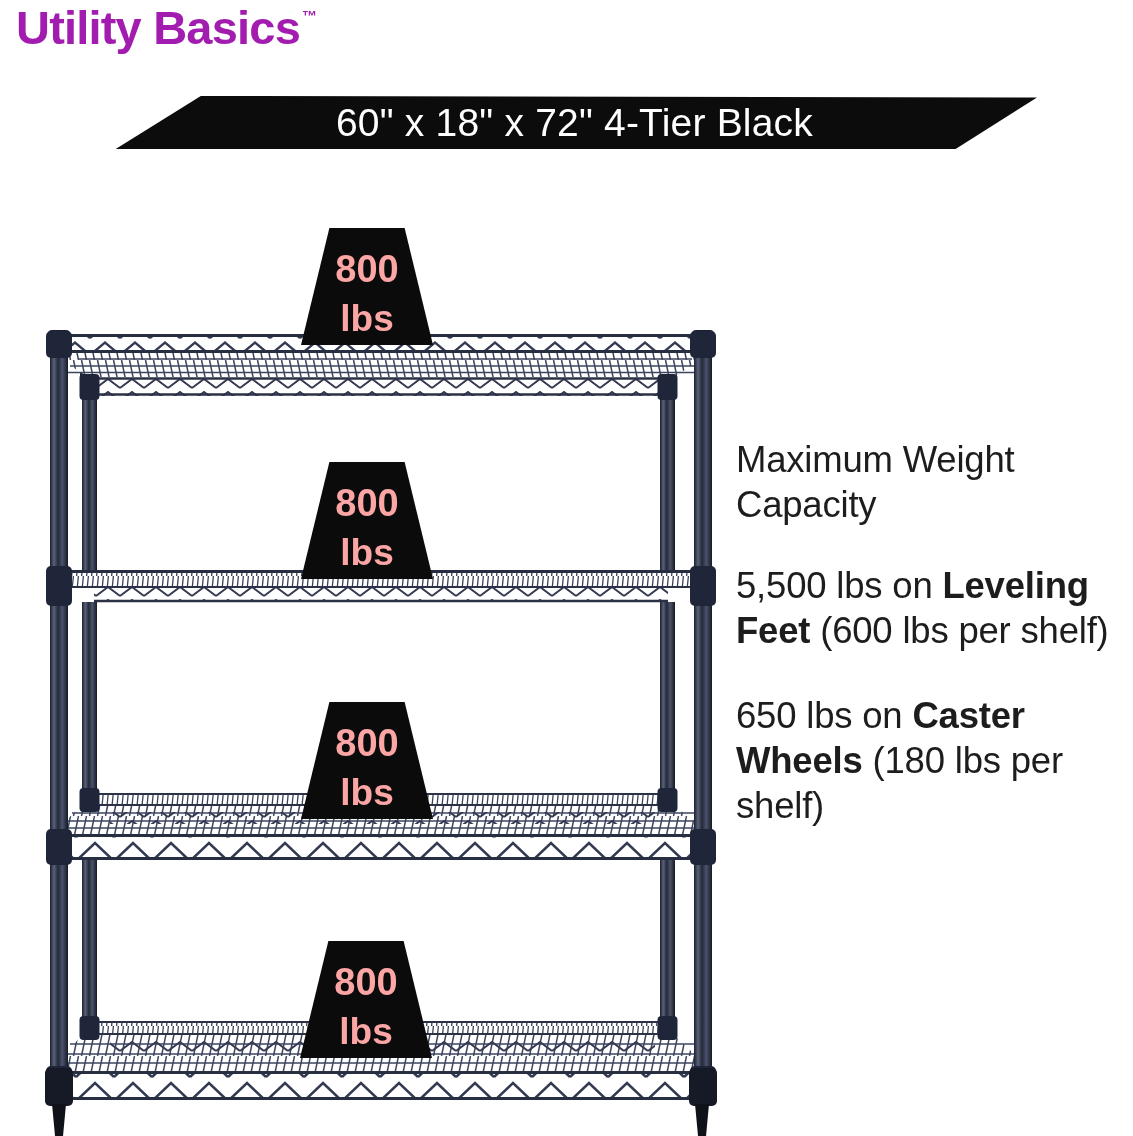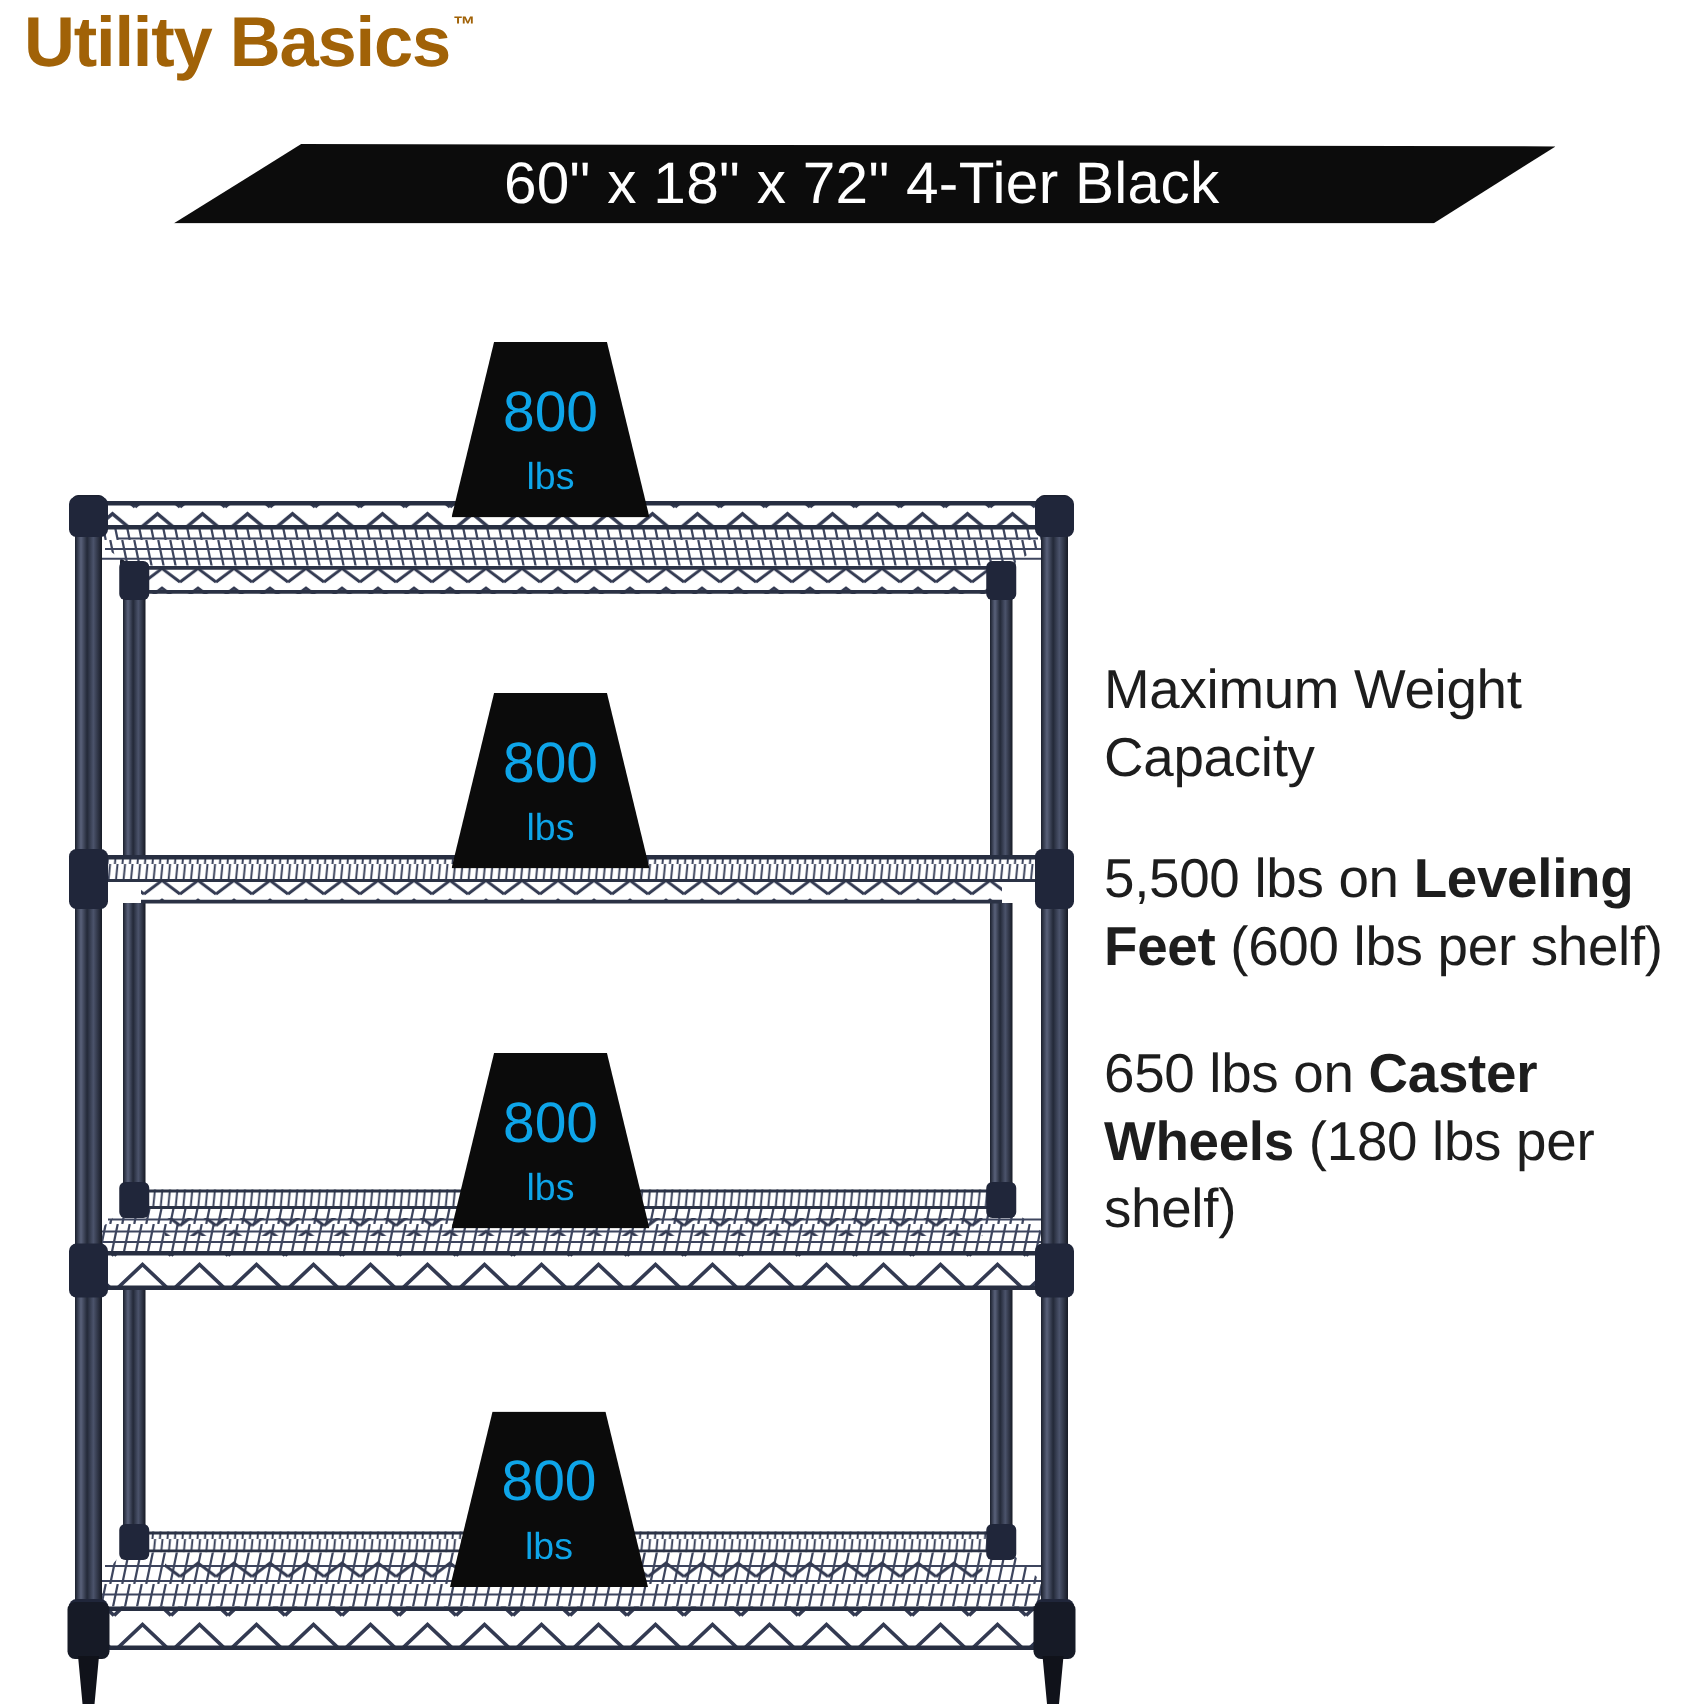--- a/index.html
+++ b/index.html
@@ -1,40 +1,40 @@
 <!DOCTYPE html>
 <html><head>
 <meta charset="utf-8">
 <style>
   html,body{margin:0;padding:0;background:#fff;}
   .canvas{position:relative;width:1133px;height:1136px;background:#ffffff;overflow:hidden;
           font-family:"Liberation Sans", sans-serif;}
 
   
-  .logo{position:absolute;left:16px;top:0px;font-size:47px;font-weight:600;color:#a16207;
+  .logo{position:absolute;left:16px;top:0px;font-size:47px;font-weight:600;color:#a21caf;
         letter-spacing:-0.8px;}
   .logo sup{font-size:15px;font-weight:700;position:relative;top:-6px;left:2px;}
 
   
   .banner{position:absolute;left:112px;top:96px;width:925px;height:53px;background:#0c0c0c;
           clip-path:polygon(9.6% 0, 100% 3%, 91.2% 100%, 0.4% 100%);
           display:flex;align-items:center;justify-content:center;color:#ffffff;font-size:39px;
           letter-spacing:0.2px;white-space:pre;}
   .banner .bold{font-weight:400;}
 
   
   .rack-svg{position:absolute;left:0;top:0;width:1133px;height:1136px;pointer-events:none;}
 
   
   .trap{position:absolute;width:132px;height:117px;background:#0b0b0b;
         clip-path:polygon(21.5% 0, 78.5% 0, 100% 100%, 0 100%);
         display:flex;flex-direction:column;align-items:center;justify-content:center;
-        color:#0ea5e9;font-weight:400;line-height:1;gap:12px;padding-top:14px;box-sizing:border-box;}
+        color:#fca5a5;font-weight:700;line-height:1;gap:12px;padding-top:14px;box-sizing:border-box;}
   .trap .val{font-size:38px;}
-  .trap .unit{font-size:25px;}
+  .trap .unit{font-size:37px;}
   #trap1{left:301px;top:228px;}
   #trap2{left:301px;top:462px;}
   #trap3{left:301px;top:702px;}
   #trap4{left:300px;top:941px;}
 
   
   .specs{position:absolute;left:736px;top:437px;width:400px;color:#1d1d1d;
          font-size:36.5px;line-height:45px;letter-spacing:-0.2px;}
   .specs .heading{font-weight:400;margin:0 0 36px 0;}
   .specs p{margin:0 0 40px 0;}

